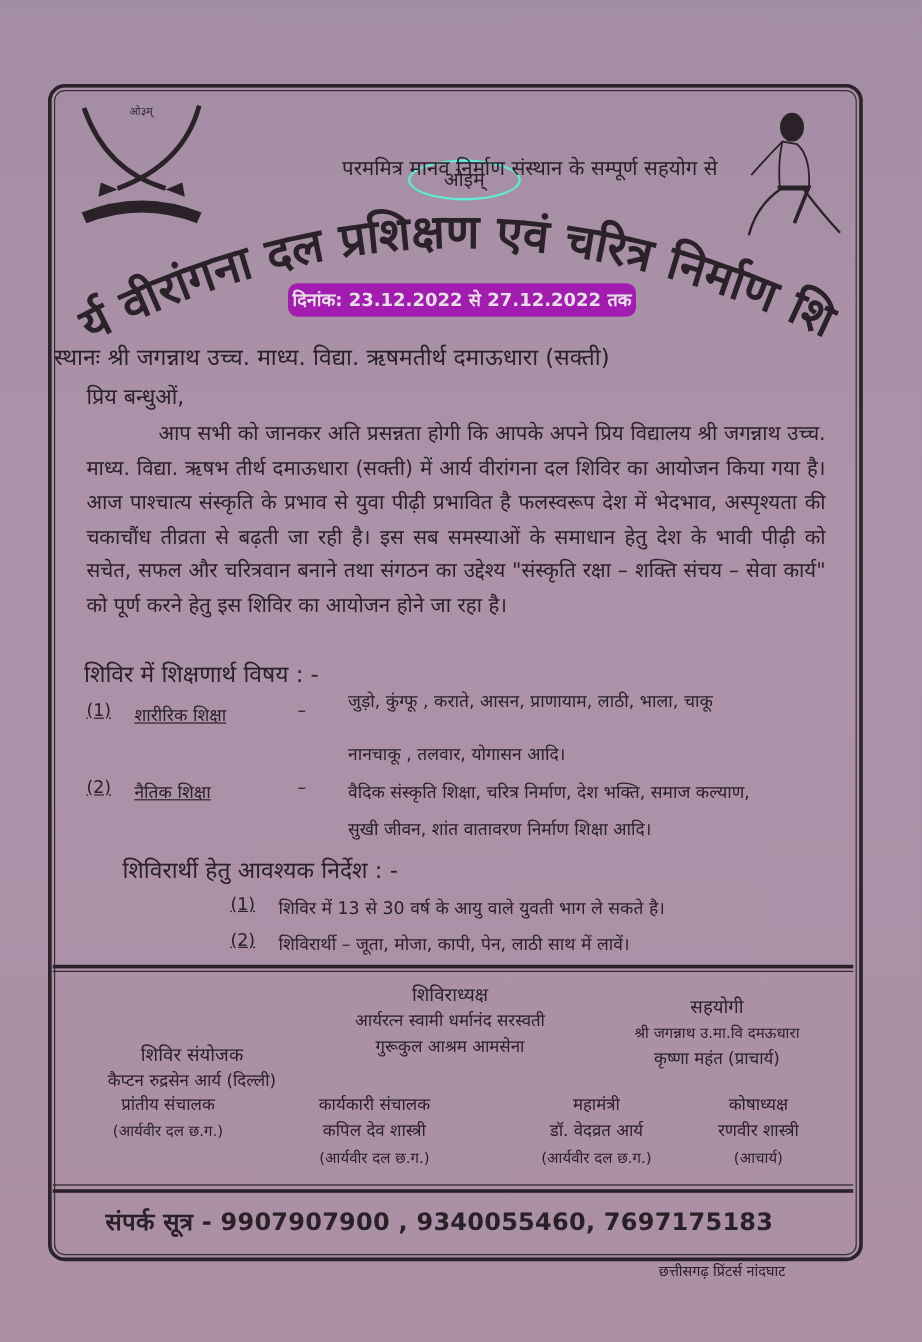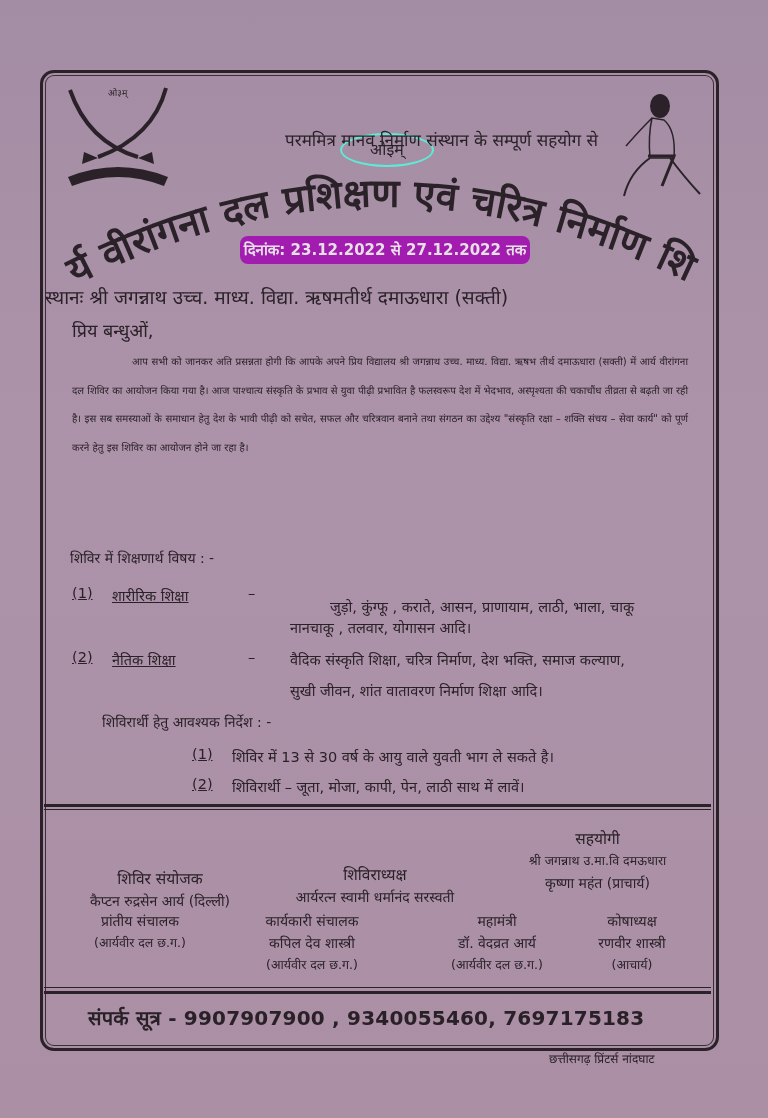--- a/index.html
+++ b/index.html
@@ -25,24 +25,24 @@
   .logo { left:58px; top:82px; width:120px; height:110px; }
   .karate { left:600px; top:90px; width:110px; height:115px; }
   .title-svg { left:60px; top:160px; width:650px; height:135px; }
   .date {
     left:240px; top:236px; width:290px; height:28px; background:#a21caf; color:#e7dfe6;
     border-radius:8px; text-align:center; line-height:28px; font-size:15px; font-weight:bold;
   }
   .place { left:45px; top:284px; width:650px; text-align:left; font-size:19px; }
   .greet { left:72px; top:318px; font-size:18px; }
   .para {
-    left:72px; top:348px; width:616px; font-size:10px; line-height:28.5px; text-align:justify;
+    left:72px; top:348px; width:616px; font-size:17px; line-height:28.5px; text-align:justify;
     text-indent:60px;
   }
-  .sec-h { font-size:14px; }
+  .sec-h { font-size:19px; }
   .subject { font-size:14.5px; }
   .num { text-decoration:underline; }
   .rule { left:44px; width:667px; height:3px; background:#2b2229; }
   .rule2 { left:44px; width:667px; height:1px; background:#2b2229; }
   .col { text-align:center; font-size:14px; line-height:22px; }
   .col .h { font-size:15.5px; }
   .contact { left:88px; top:1004px; font-size:20px; font-weight:bold; letter-spacing:0.2px; }
   .printer { left:525px; top:1050px; font-size:12px;margin-left:24px; }
 </style>
 </head>
@@ -85,21 +85,21 @@
 <div class="abs place">स्थानः श्री जगन्नाथ उच्च. माध्य. विद्या. ऋषमतीर्थ दमाऊधारा (सक्ती)</div>
 
 <div class="abs greet">प्रिय बन्धुओं,</div>
 <div class="abs para">आप सभी को जानकर अति प्रसन्नता होगी कि आपके अपने प्रिय विद्यालय श्री जगन्नाथ उच्च. माध्य. विद्या. ऋषभ तीर्थ दमाऊधारा (सक्ती) में आर्य वीरांगना दल शिविर का आयोजन किया गया है। आज पाश्चात्य संस्कृति के प्रभाव से युवा पीढ़ी प्रभावित है फलस्वरूप देश में भेदभाव, अस्पृश्यता की चकाचौंध तीव्रता से बढ़ती जा रही है। इस सब समस्याओं के समाधान हेतु देश के भावी पीढ़ी को सचेत, सफल और चरित्रवान बनाने तथा संगठन का उद्देश्य "संस्कृति रक्षा – शक्ति संचय – सेवा कार्य" को पूर्ण करने हेतु इस शिविर का आयोजन होने जा रहा है।</div>
 
 <div class="abs sec-h" style="left:70px;top:548px;">शिविर में शिक्षणार्थ विषय : -</div>
 
 <div class="abs subject" style="left:72px;top:585px;"><span class="num">(1)</span></div>
 <div class="abs subject" style="left:112px;top:585px;text-decoration:underline;">शारीरिक शिक्षा</div>
 <div class="abs subject" style="left:248px;top:585px;">–</div>
-<div class="abs subject" style="left:290px;top:596px;margin-left:40px;">जुड़ो, कुंग्फू , कराते, आसन, प्राणायाम, लाठी, भाला, चाकू</div>
+<div class="abs subject" style="left:290px;top:573px;">जुड़ो, कुंग्फू , कराते, आसन, प्राणायाम, लाठी, भाला, चाकू</div>
 <div class="abs subject" style="left:290px;top:617px;">नानचाकू , तलवार, योगासन आदि।</div>
 
 <div class="abs subject" style="left:72px;top:649px;"><span class="num">(2)</span></div>
 <div class="abs subject" style="left:112px;top:649px;text-decoration:underline;">नैतिक शिक्षा</div>
 <div class="abs subject" style="left:248px;top:649px;">–</div>
 <div class="abs subject" style="left:290px;top:649px;">वैदिक संस्कृति शिक्षा, चरित्र निर्माण, देश भक्ति, समाज कल्याण,</div>
 <div class="abs subject" style="left:290px;top:680px;">सुखी जीवन, शांत वातावरण निर्माण शिक्षा आदि।</div>
 
 <div class="abs sec-h" style="left:102px;top:712px;">शिविरार्थी हेतु आवश्यक निर्देश : -</div>
 <div class="abs subject" style="left:192px;top:746px;"><span class="num">(1)</span></div>
@@ -107,23 +107,24 @@
 <div class="abs subject" style="left:192px;top:776px;"><span class="num">(2)</span></div>
 <div class="abs subject" style="left:232px;top:776px;">शिविरार्थी – जूता, मोजा, कापी, पेन, लाठी साथ में लावें।</div>
 
 <div class="abs rule" style="top:804px;"></div>
 <div class="abs rule2" style="top:809px;"></div>
 
 <div class="abs col" style="left:60px;top:828px;width:200px;margin-top:40px;">
   <div class="h">शिविर संयोजक</div>
   <div>कैप्टन रुद्रसेन आर्य (दिल्ली)</div>
 </div>
-<div class="abs col" style="left:260px;top:818px;width:230px;margin-top:46px;">
+<div class="abs col" style="left:260px;top:818px;width:230px;">
   <div class="h">शिविराध्यक्ष</div>
   <div>आर्यरत्न स्वामी धर्मानंद सरस्वती</div>
+  <div>गुरूकुल आश्रम आमसेना</div>
 </div>
 <div class="abs col" style="left:490px;top:828px;width:215px;">
   <div class="h">सहयोगी</div>
   <div style="font-size:12.5px;">श्री जगन्नाथ उ.मा.वि दमऊधारा</div>
   <div>कृष्णा महंत (प्राचार्य)</div>
 </div>
 
 <div class="abs col" style="left:60px;top:910px;width:160px;">
   <div>प्रांतीय संचालक</div>
   <div style="font-size:12.5px;">(आर्यवीर दल छ.ग.)</div>

